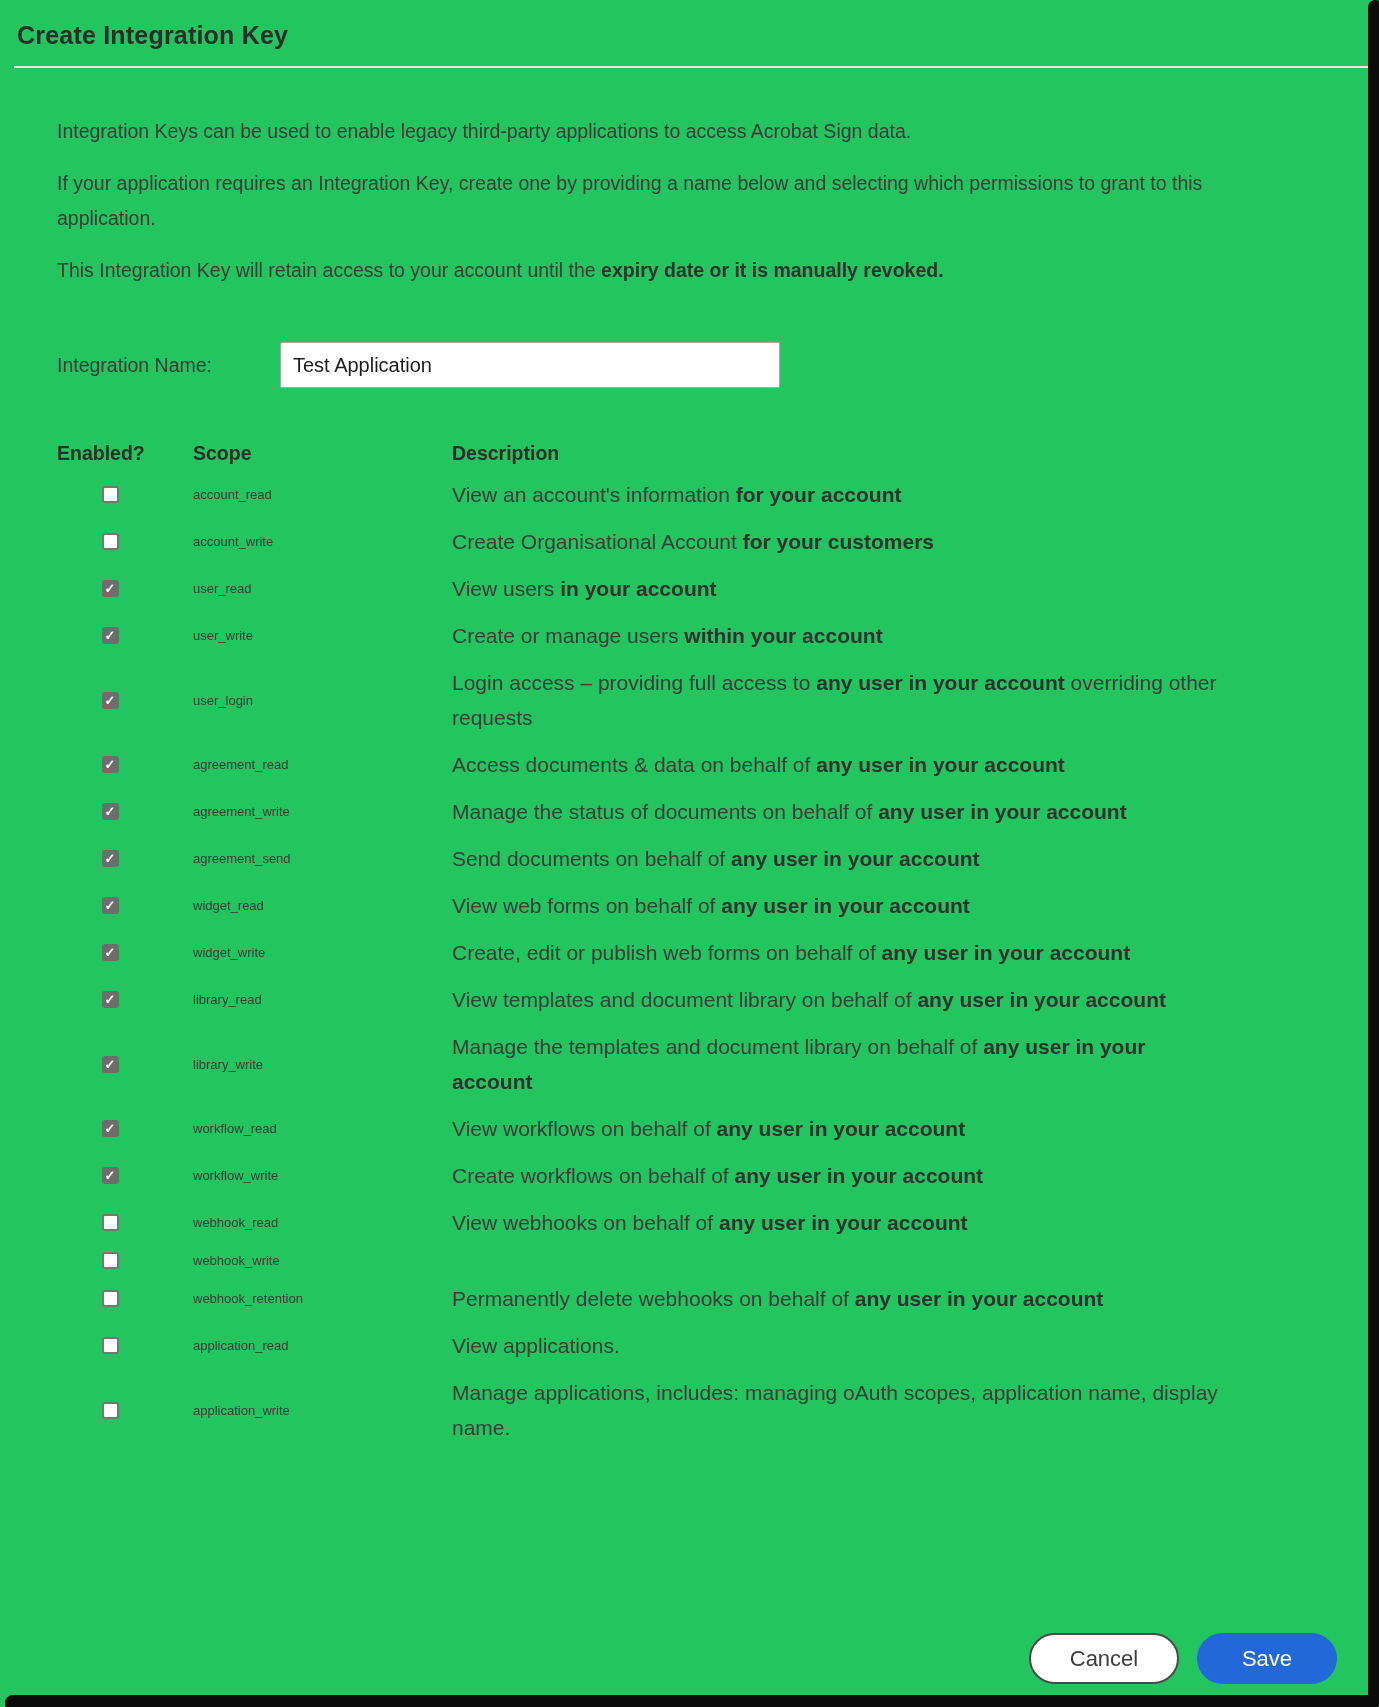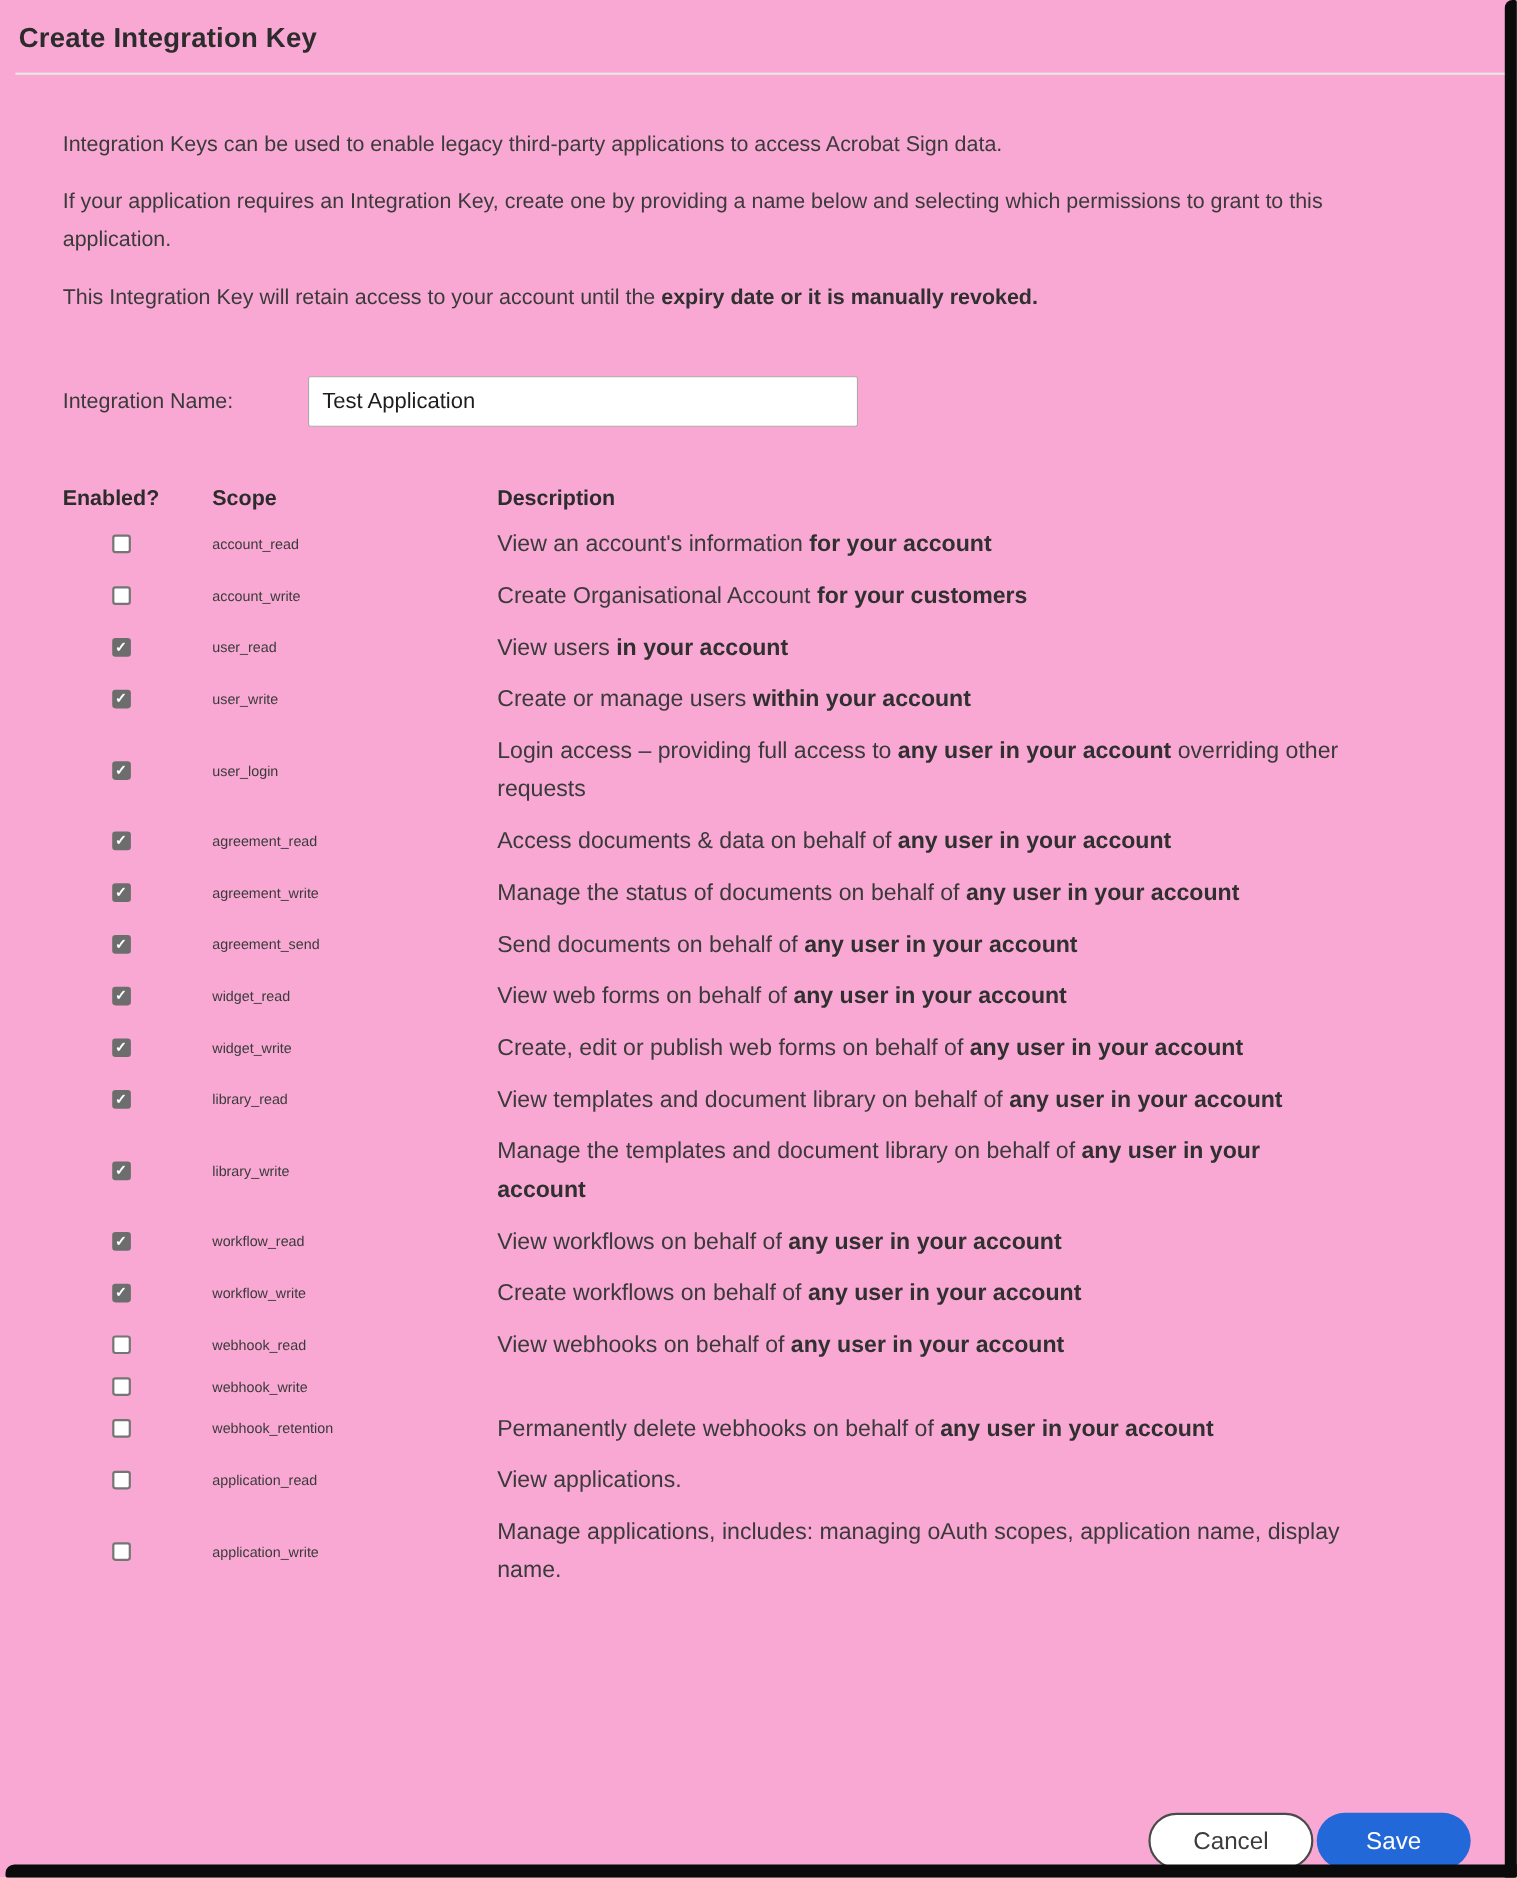--- a/index.html
+++ b/index.html
@@ -4,21 +4,21 @@
 <style>
   * { box-sizing: border-box; margin: 0; padding: 0; }
   html,body { width:1379px; height:1707px; }
   body {
     font-family: "Liberation Sans", sans-serif;
     background: #ffffff;
     color: #383838;
     position: relative;
     overflow: hidden;
   }
-  .frame { position:absolute; inset:0; background:#f9a8d4; }
+  .frame { position:absolute; inset:0; background:#22c55e; }
   .edge-right {
     position:absolute; top:0; right:0; width:11px; height:100%;
     background:#0b0b0b; border-radius:7px 2px 2px 0; z-index:50;
   }
   .edge-bottom {
     position:absolute; bottom:0; left:5px; right:0; height:12px;
     background:#0b0b0b; border-radius:8px 0 2px 2px; z-index:50;
   }
   .title {
     font-size:25px; font-weight:700; color:#2c2c2c;
@@ -57,22 +57,22 @@
   .checkbox.unchecked { background:#fff; border:2.5px solid #757575; }
   .checkbox.checked { background:#6d6d6d; border:2.5px solid #6d6d6d; }
   .checkbox .tick {
     color:#fff; font-size:13px; font-weight:700; line-height:1;
     transform:translateY(-0.5px);
   }
   .checkbox.unchecked .tick { visibility:hidden; }
   .scope-cell { font-size:13px; color:#3a3a3a; }
   .desc { font-size:21px; line-height:35px; color:#3a3a3a; }
   .footer {
-    position:absolute; right:42px; bottom:8px; z-index:40;
-    display:flex; gap:3px; align-items:center;
+    position:absolute; right:42px; bottom:23px; z-index:40;
+    display:flex; gap:18px; align-items:center;
   }
   .btn {
     height:51px; border-radius:26px; font-family:"Liberation Sans", sans-serif;
     font-size:22px; cursor:pointer; display:flex; align-items:center;
     justify-content:center; padding:0 34px;
   }
   .btn-cancel { background:#fff; border:2px solid #4a4a4a; color:#3c3c3c; min-width:150px; }
   .btn-save  { border:none; color:#fff; min-width:140px; }
 </style>
 </head>

